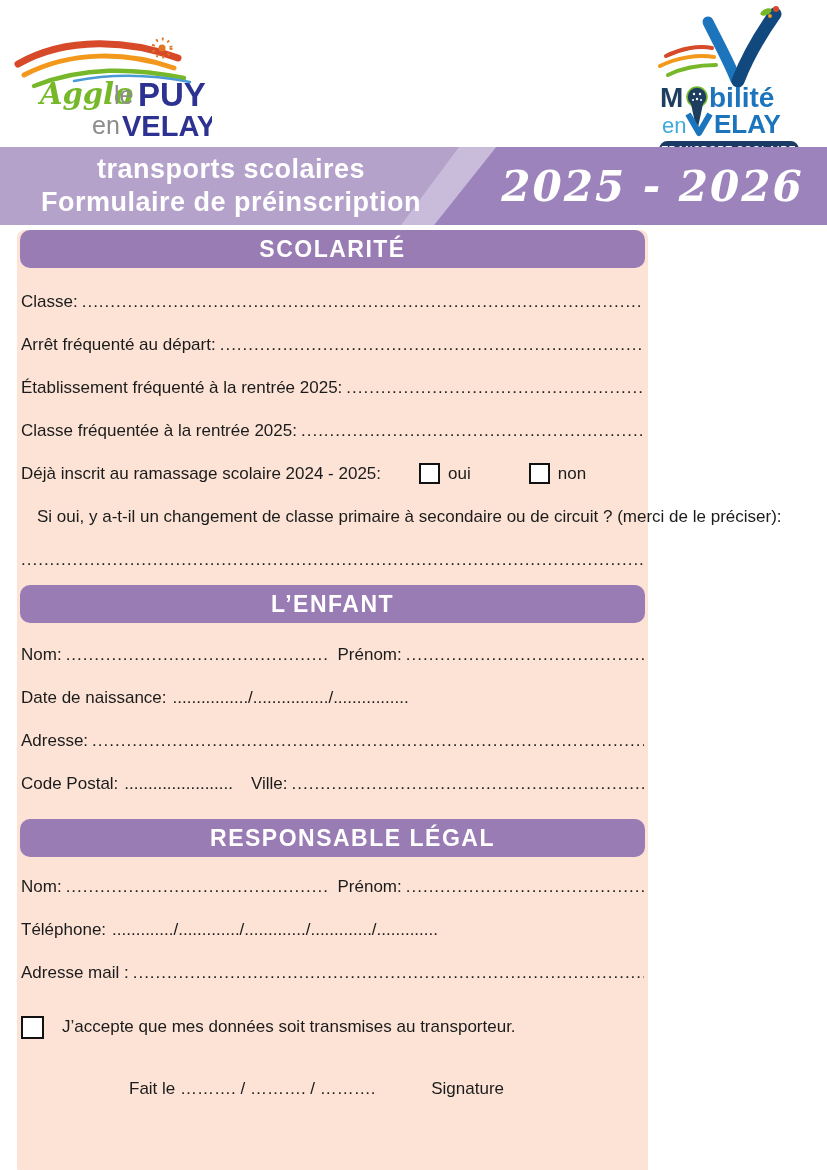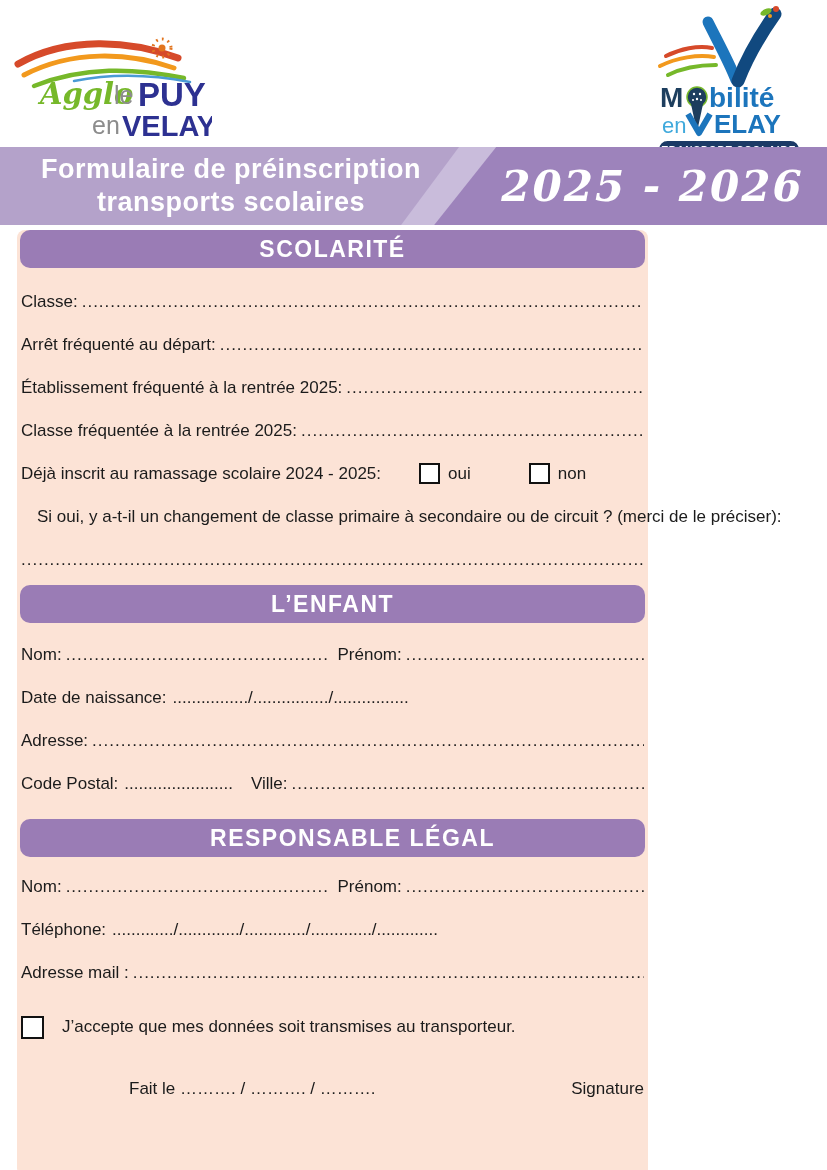--- a/index.html
+++ b/index.html
@@ -77,21 +77,21 @@
   .cb-non { margin-left:58px; }
 
   .consent-row { margin-top:16px; height:34px; display:flex; align-items:center; font-size:17px; }
   .consent-row .cb { width:23px; height:23px; border-width:2.5px; }
   .consent-row .txt { margin-left:18px; }
 
   .sign-row {
     margin-top:30px; height:30px; display:flex; align-items:center; font-size:17px;
     padding-left:108px;
   }
-  .sign-label { margin-left:auto; }
+  .sign-label { margin-left:auto; margin-right:140px; }
 </style>
 </head>
 <body>
 
 <div class="page">
 
   <div class="logo-left">
     <svg width="200" height="115" viewBox="0 0 200 115">
       <path d="M6 36 C 55 8, 118 12, 166 30" stroke="#d64a2a" stroke-width="7" fill="none" stroke-linecap="round"></path>
       <path d="M12 47 C 60 22, 116 24, 162 40" stroke="#f2991d" stroke-width="5" fill="none" stroke-linecap="round"></path>
@@ -139,22 +139,22 @@
         <rect x="10" y="136" width="142" height="19" rx="9.5" fill="#1b3a66" stroke="#ffffff" stroke-width="2"></rect>
         <text x="81" y="149.5" text-anchor="middle" font-family="Liberation Sans, sans-serif" font-weight="bold" font-size="10" letter-spacing="1" fill="#ffffff">TRANSPORT SCOLAIRE</text>
       </g>
     </svg>
   </div>
 
   <div class="band">
     <div class="band-light-strip"></div>
     <div class="band-light-main"></div>
     <div class="band-title">
+      <span>transports scolaires</span>
       <span>Formulaire de préinscription</span>
-      <span>transports scolaires</span>
     </div>
     <div class="band-years">2025 - 2026</div>
   </div>
 
   <div class="form-body">
 
     <div class="section-bar">
       <span>SCOLARITÉ</span>
     </div>
     <div class="content">

